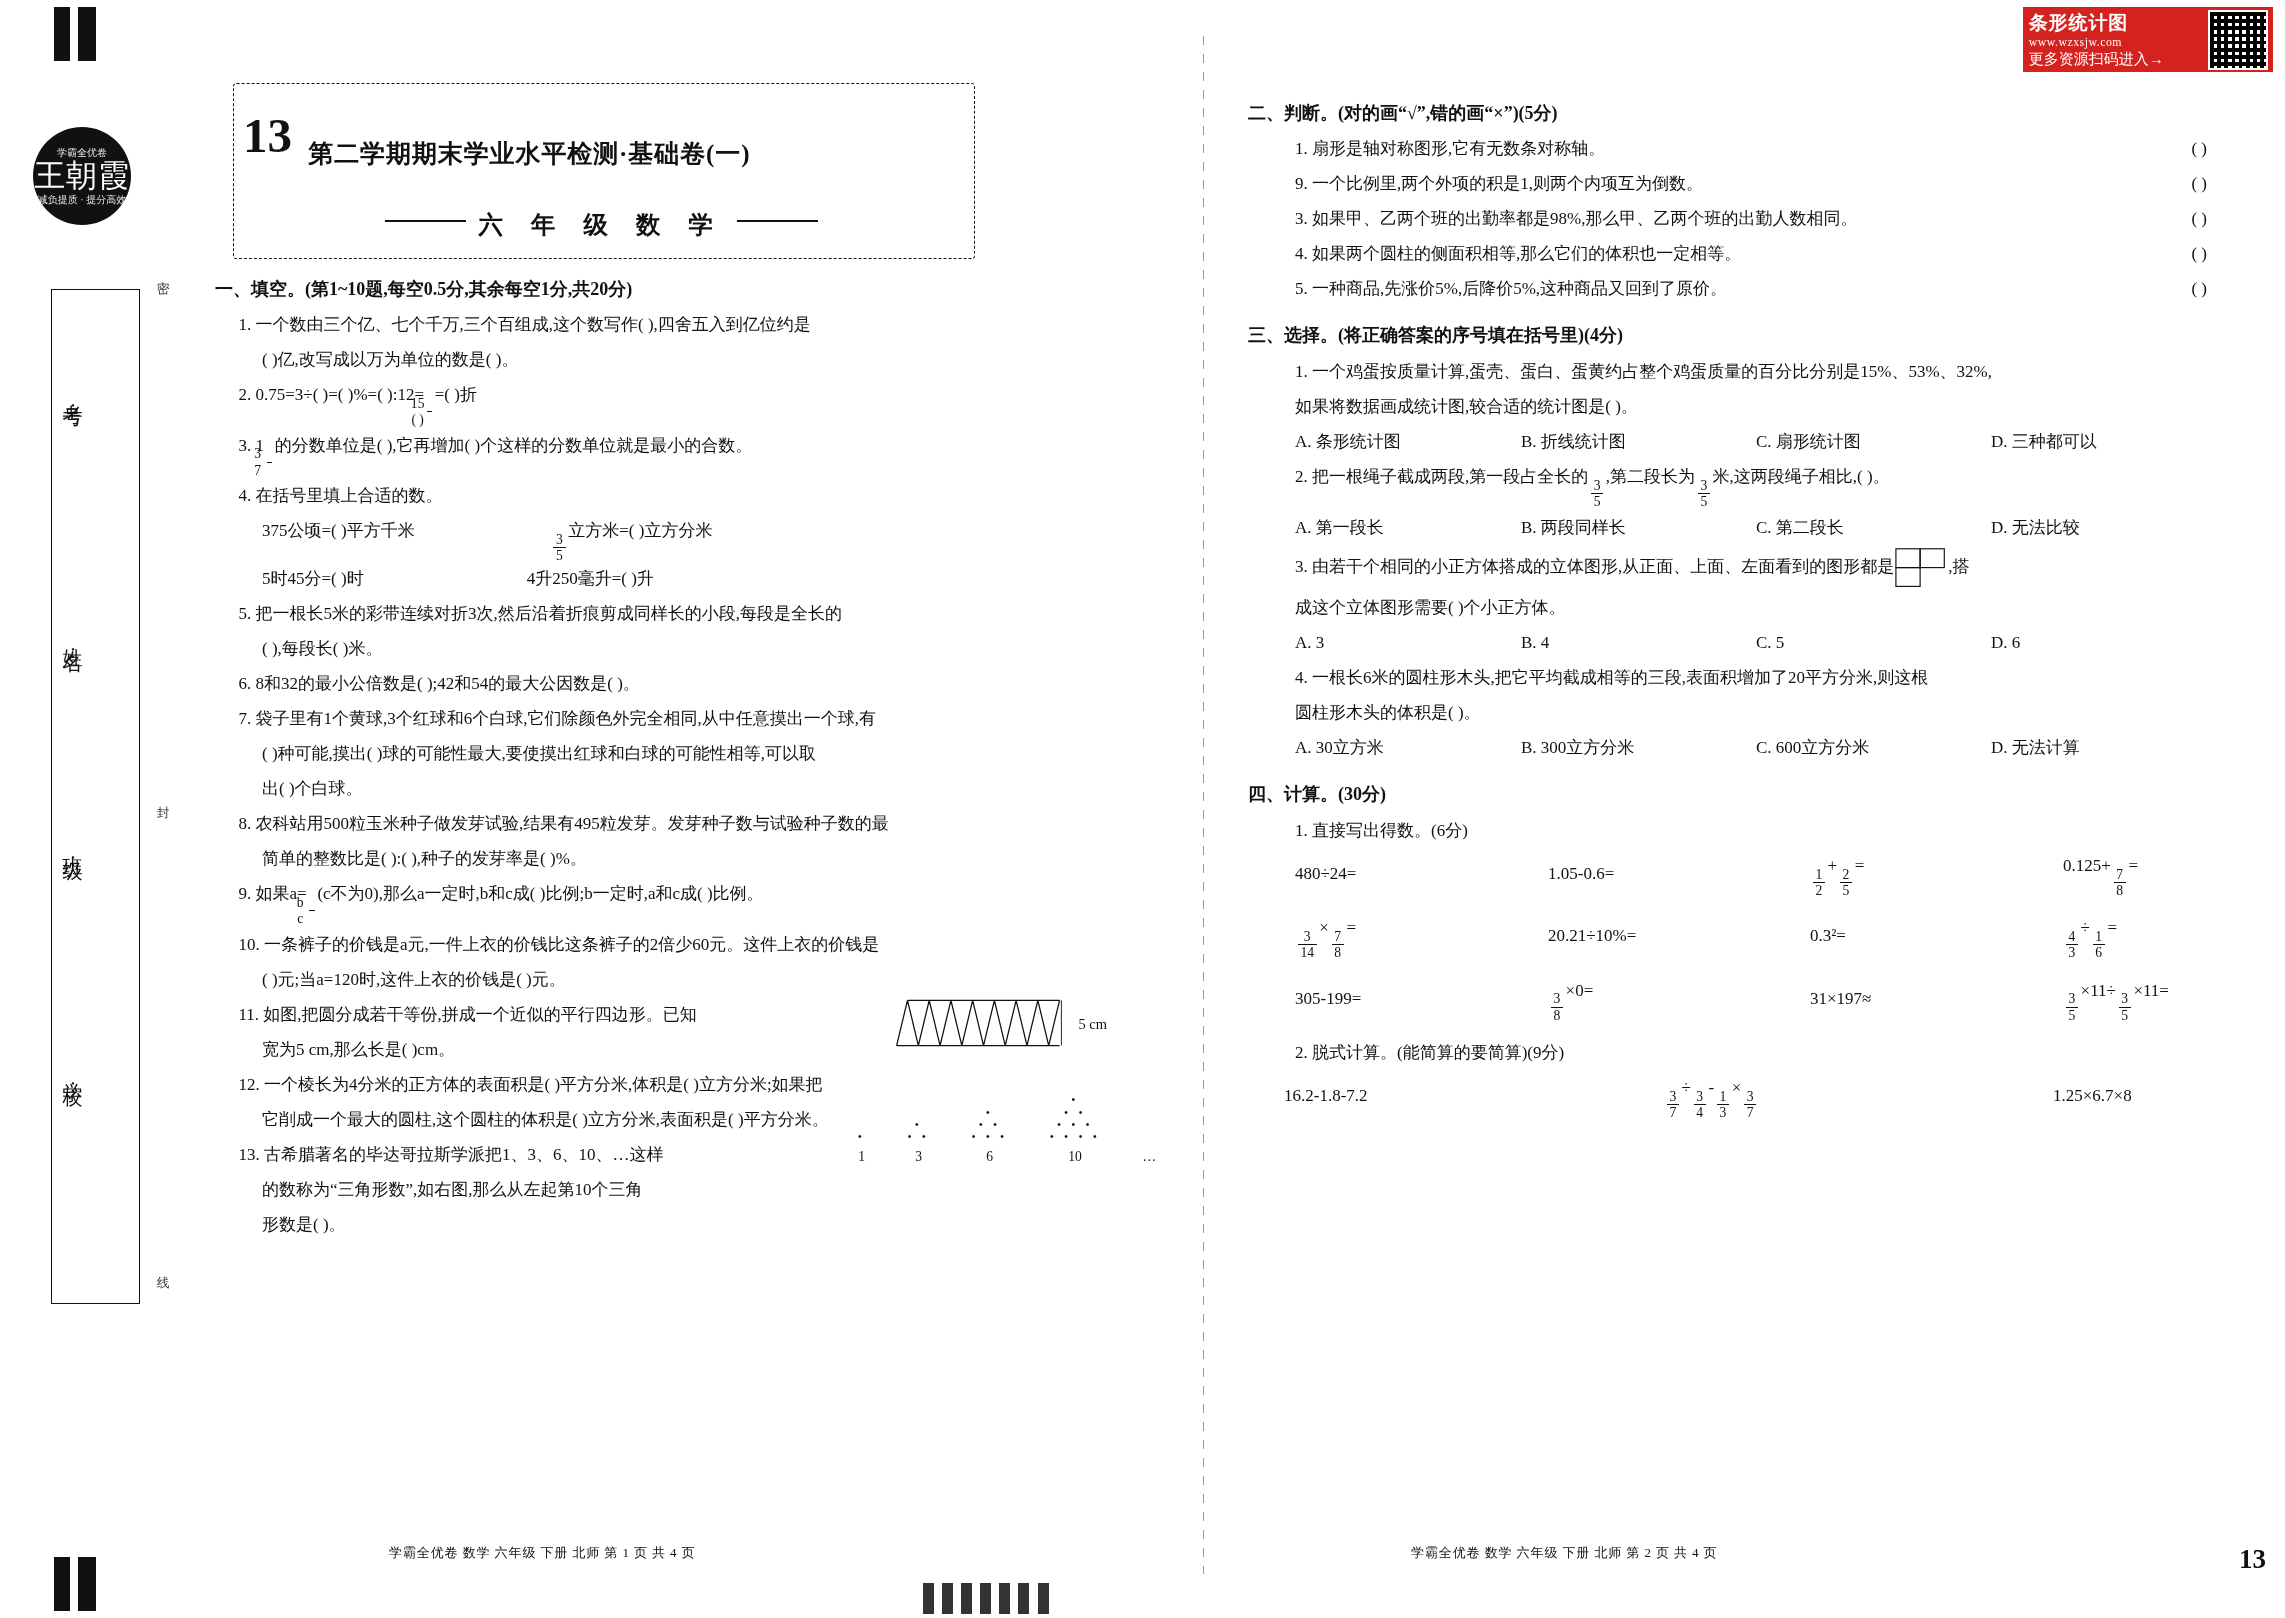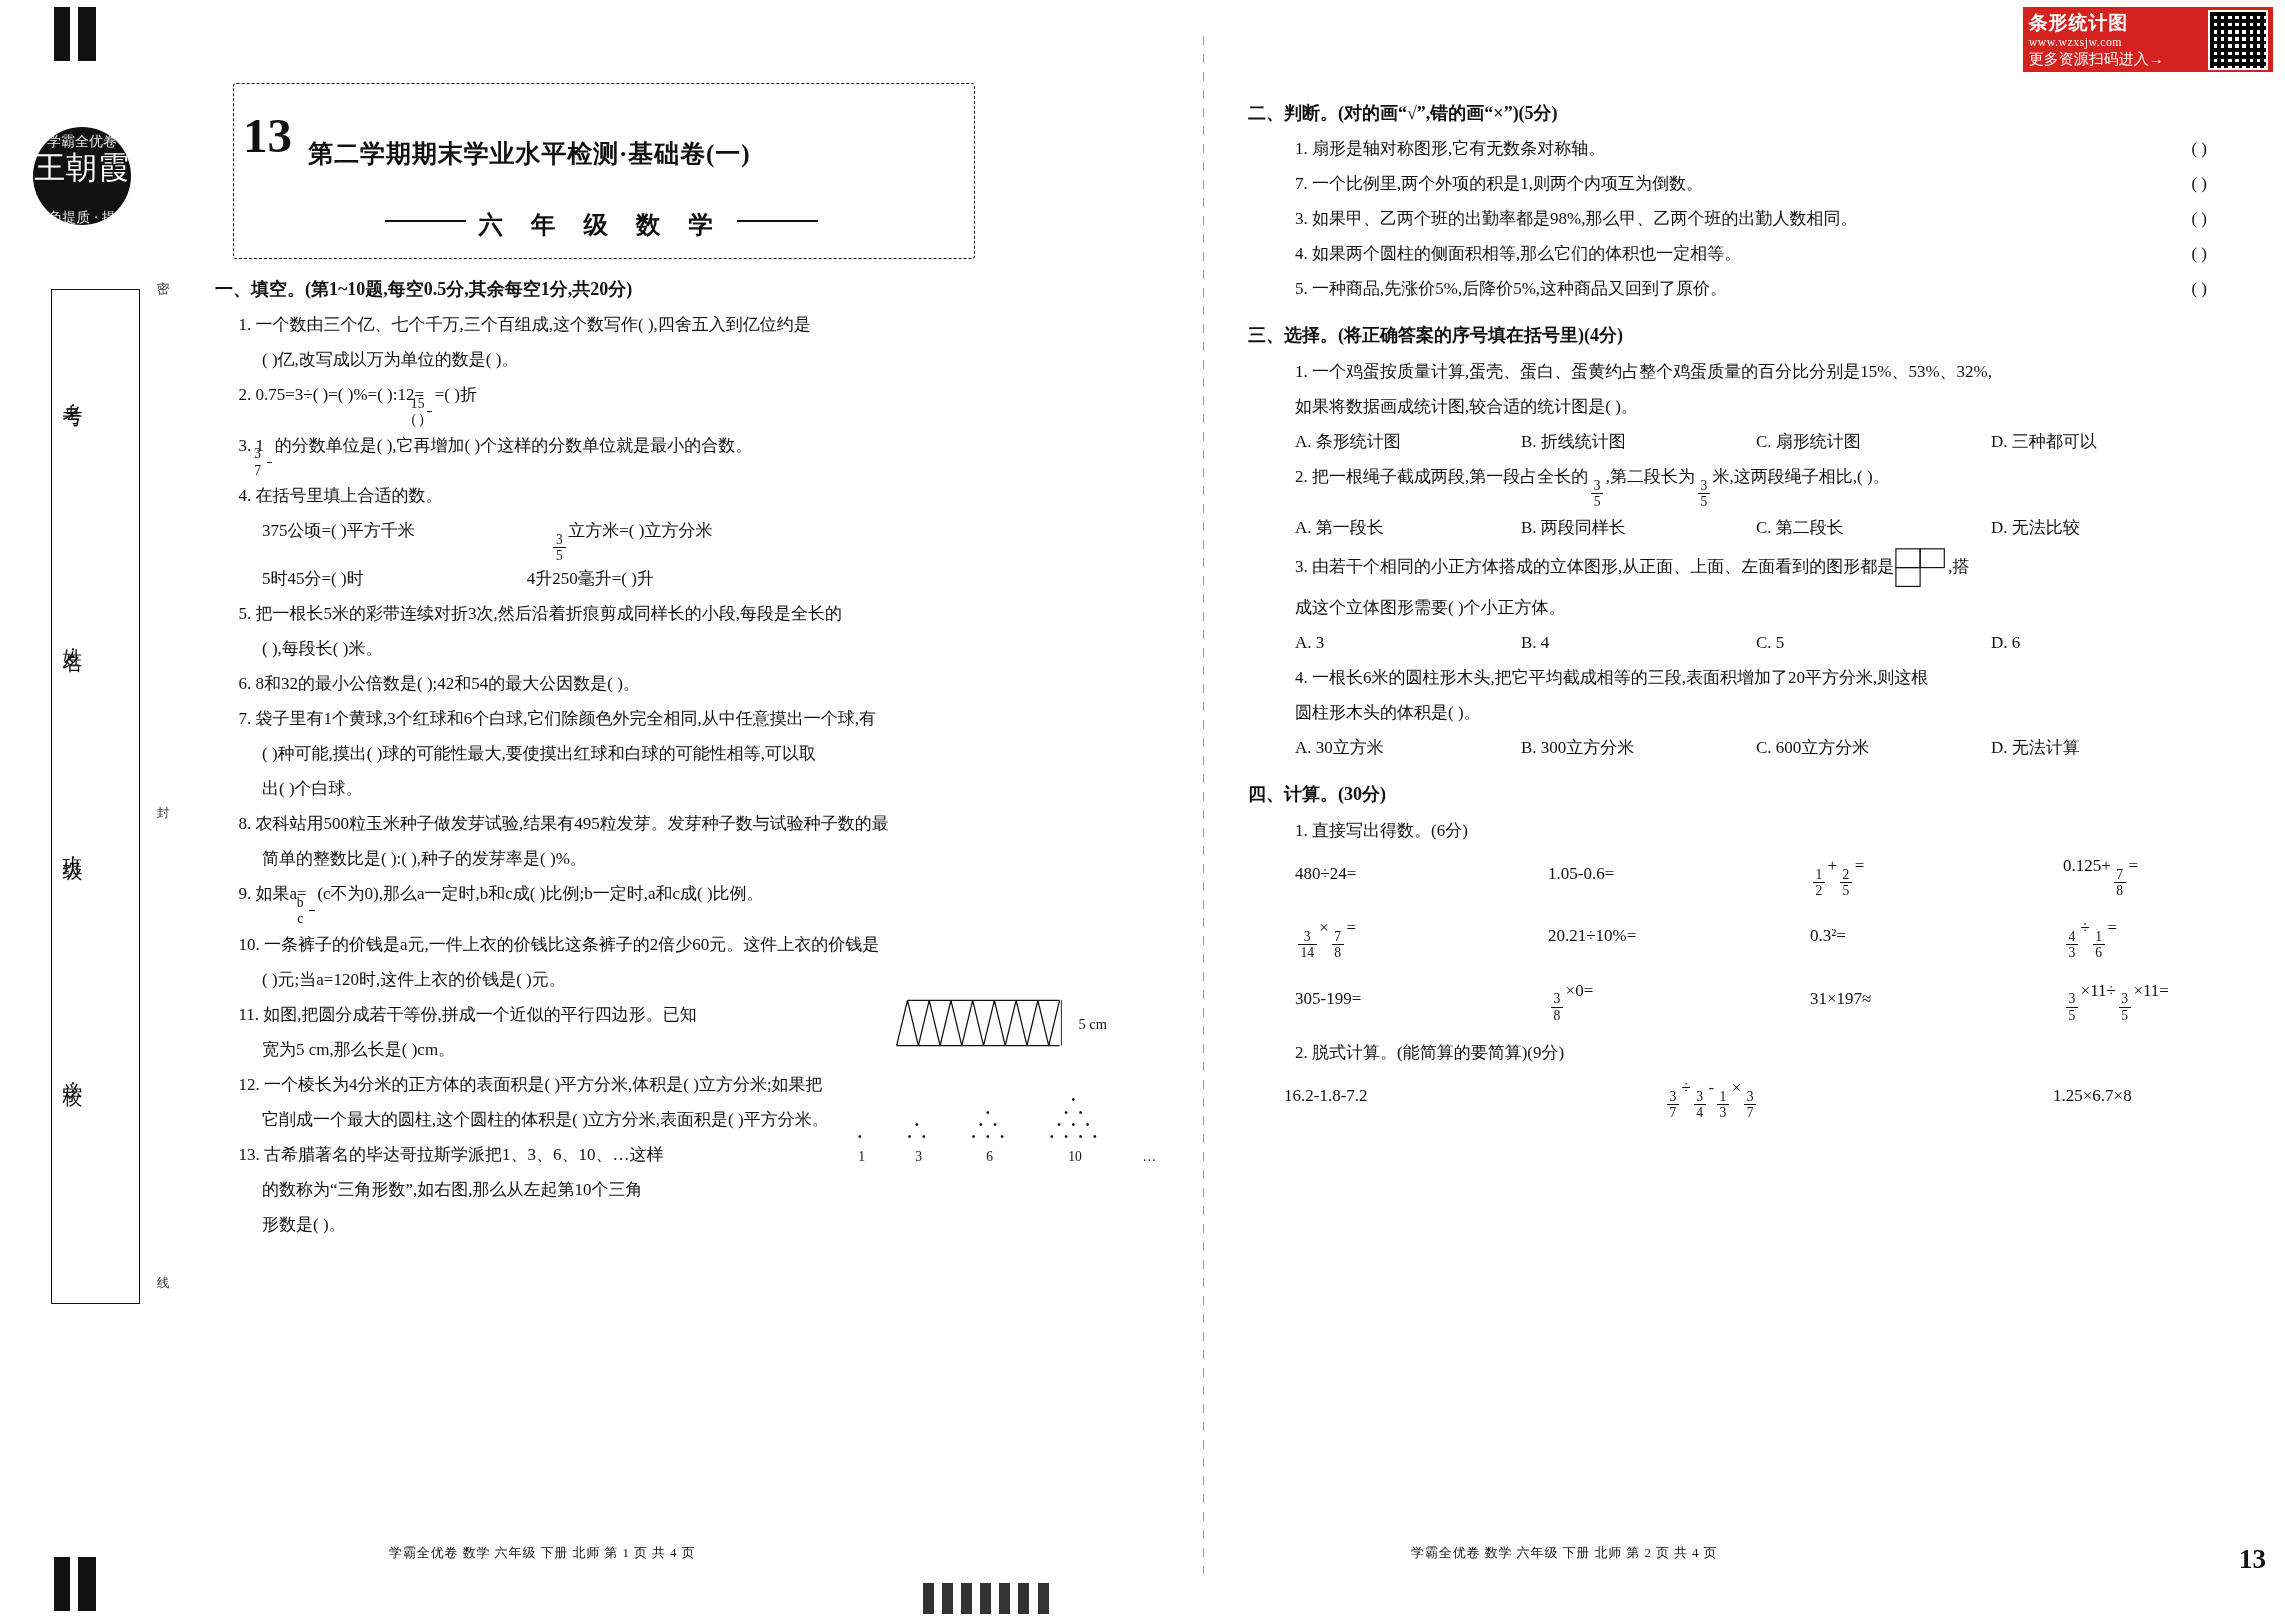--- a/index.html
+++ b/index.html
@@ -9,21 +9,21 @@
   
   .left-strip{position:absolute;left:0;top:0;width:161px;height:1618px;background:#fff;}
   .strip-bar{position:absolute;left:54px;width:42px;background:#111;}
   .strip-bar.t{top:7.2px;height:54px;}
   .strip-bar.b{bottom:7.2px;height:54px;}
   .strip-bar .gap{position:absolute;left:16.3px;top:0;width:8.1px;height:100%;background:#fff;}
   .seal{position:absolute;left:33px;top:127px;width:98px;height:98px;border-radius:50%;
         background:#111;color:#fff;display:flex;align-items:center;justify-content:center;
         flex-direction:column;font-size:11.8px;line-height:1.15;text-align:center;}
   .seal .big{font-size:31px;font-family:"Liberation Serif",serif;letter-spacing:0.9px;}
-  .seal .sm{font-size:14px;opacity:.9;margin-top:24px;}
+  .seal .sm{font-size:10px;opacity:.9;}
   .info-box{position:absolute;left:51px;top:289px;width:87px;height:1013px;border:0.9px solid #111;}
   .vlabel{position:absolute;left:0;width:87px;text-align:center;
           writing-mode:vertical-rl;text-orientation:upright;font-size:20px;letter-spacing:3.6px;}
   .mini-mark{position:absolute;left:154px;font-size:12.7px;color:#333;writing-mode:vertical-rl;}
 
   
   .divider{position:absolute;left:1203px;top:36px;width:0.9px;height:1538px;
            background:repeating-linear-gradient(to bottom,#999 0 9px,transparent 9px 18px);}
 
   
@@ -238,21 +238,21 @@
   </div>
 
   <div class="col col-r">
 
     <h3 class="sec">二、判断。(对的画“√”,错的画“×”)(5分)</h3>
     <div class="q2" style="position:relative;">
       <span>1. 扇形是轴对称图形,它有无数条对称轴。</span>
       <span style="position:absolute;right:0;">(      )</span>
     </div>
     <div class="q2" style="position:relative;">
-      <span>7. 一个比例里,两个外项的积是1,则两个内项互为倒数。</span>
+      <span>9. 一个比例里,两个外项的积是1,则两个内项互为倒数。</span>
       <span style="position:absolute;right:0;">(      )</span>
     </div>
     <div class="q2" style="position:relative;">
       <span>3. 如果甲、乙两个班的出勤率都是98%,那么甲、乙两个班的出勤人数相同。</span>
       <span style="position:absolute;right:0;">(      )</span>
     </div>
     <div class="q2" style="position:relative;">
       <span>4. 如果两个圆柱的侧面积相等,那么它们的体积也一定相等。</span>
       <span style="position:absolute;right:0;">(      )</span>
     </div>

